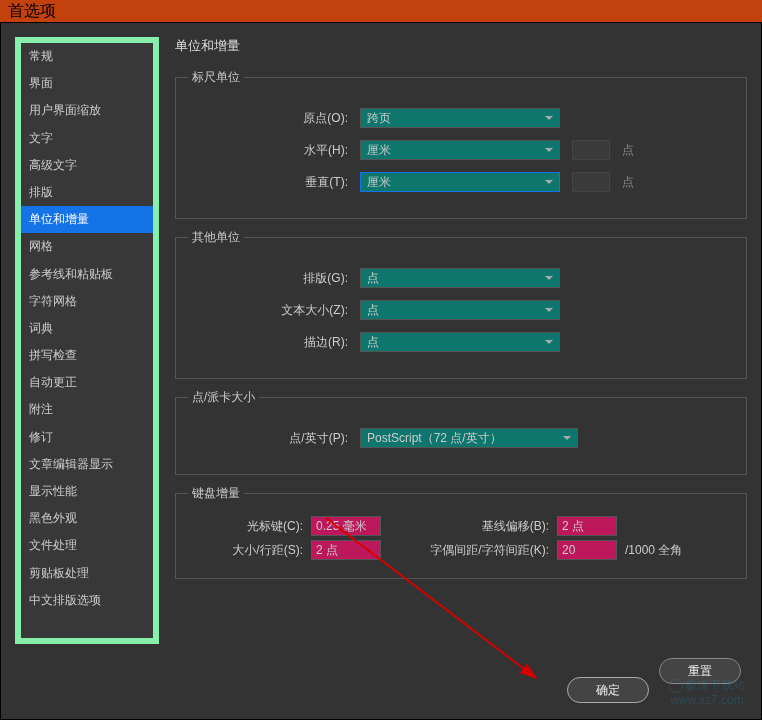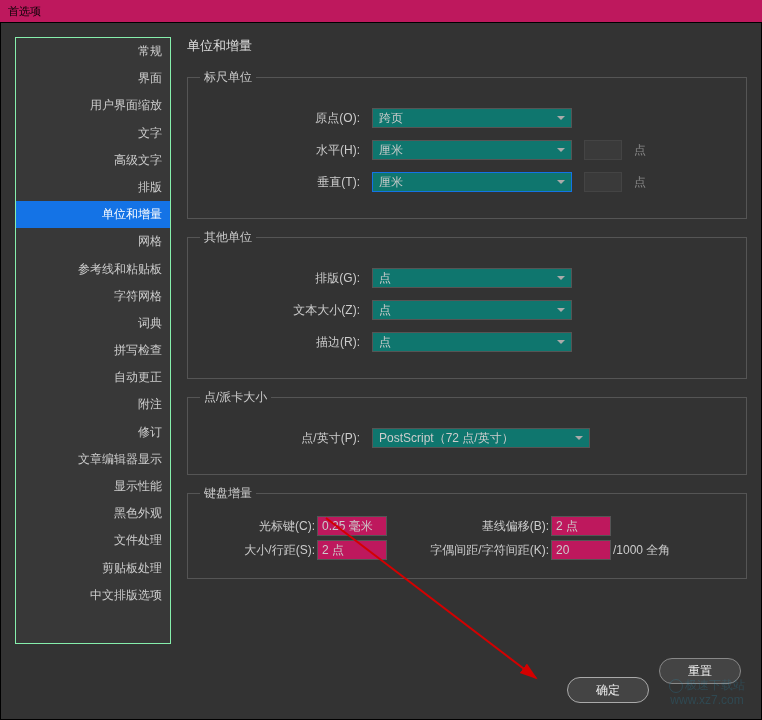--- a/index.html
+++ b/index.html
@@ -6,47 +6,46 @@
   body {
     font-family: "Microsoft YaHei", Arial, sans-serif;
     font-size: 12px;
     background: #333;
     color: #ccc;
     width: 762px;
     height: 720px;
     overflow: hidden;
   }
   .titlebar {
-    background: #be185d;
+    background: #c2410c;
     color: #000;
     height: 22px;
     line-height: 22px;
     padding: 0 8px;
-    font-size: 11px;
+    font-size: 16px;
   }
   .dialog {
     background: #333;
     border: 1px solid #000;
     height: calc(100% - 22px);
     display: flex;
     flex-direction: column;
   }
   .dialog-body {
     display: flex;
     flex: 1;
     padding: 14px;
     gap: 16px;
     position: relative;
   }
   .sidebar {
-    width: 156px;
-    border: 1px solid #86efac;
+    width: 144px;
+    border: 6px solid #86efac;
     background: #383838;
     overflow-y: auto;
-    text-align: right;
   }
   .sidebar-item {
     padding: 4px 8px;
     cursor: pointer;
     color: #ccc;
     line-height: 1.6;
   }
   .sidebar-item.selected {
     background: #1473e6;
     color: #fff;
@@ -121,21 +120,21 @@
     height: 20px;
     padding: 0 4px;
     display: inline-flex;
     align-items: center;
   }
   .input.w70 { width: 70px; }
   .input.w60 { width: 60px; }
   .kb-row {
     display: flex;
     align-items: center;
-    gap: 2px;
+    gap: 8px;
     margin: 4px 0;
   }
   .kb-label-l { text-align: right; width: 115px; }
   .kb-label-r { text-align: right; width: 140px; margin-left: 20px; }
   .button-row {
     display: flex;
     justify-content: flex-end;
     gap: 10px;
     padding: 0 20px 16px 0;
     position: relative;

